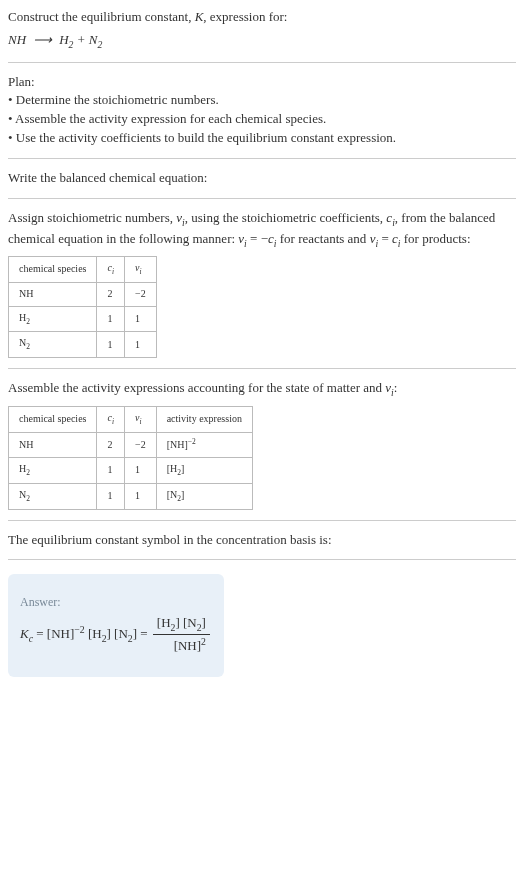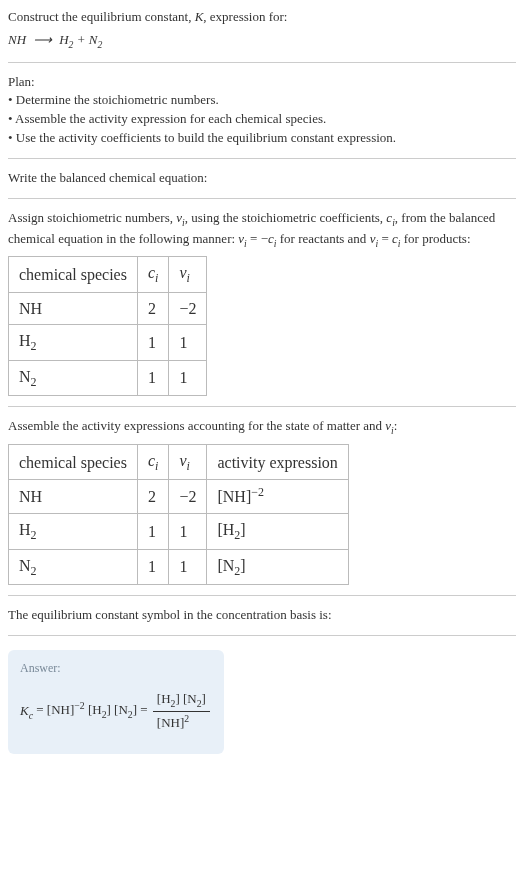--- a/index.html
+++ b/index.html
@@ -18,46 +18,46 @@
       border-top: 1px solid #ccc;
       margin: 10px 0;
     }
     .equation { font-family: Georgia, serif; margin-top: 4px; font-style: italic; }
     .sub { font-size: 0.75em; vertical-align: sub; }
     .sup { font-size: 0.75em; vertical-align: super; }
     .italic { font-style: italic; }
     table {
       border-collapse: collapse;
       margin-top: 6px;
-      font-size: 16px;
+      font-size: 10px;
     }
     th, td {
       border: 1px solid #bbb;
       padding: 4px 10px;
       text-align: left;
       white-space: nowrap;
     }
     th { font-weight: normal; background: #fff; }
     .answer-box {
       background: #e8f0f8;
       border-radius: 6px;
-      padding: 10px 12px;
+      padding: 20px 12px;
       display: inline-block;
       margin-top: 4px;
     }
     .answer-label {
       color: #7a8a99;
       font-size: 12px;
       margin-bottom: 2px;
     }
     .fraction {
       display: inline-block;
       vertical-align: middle;
-      text-align: left;
-      margin: 11px 2px;
+      text-align: right;
+      margin: 0 2px;
     }
     .fraction .num {
       display: block;
       border-bottom: 1px solid #333;
       padding: 0 4px;
     }
     .fraction .den {
       display: block;
       padding: 0 4px;
     }

